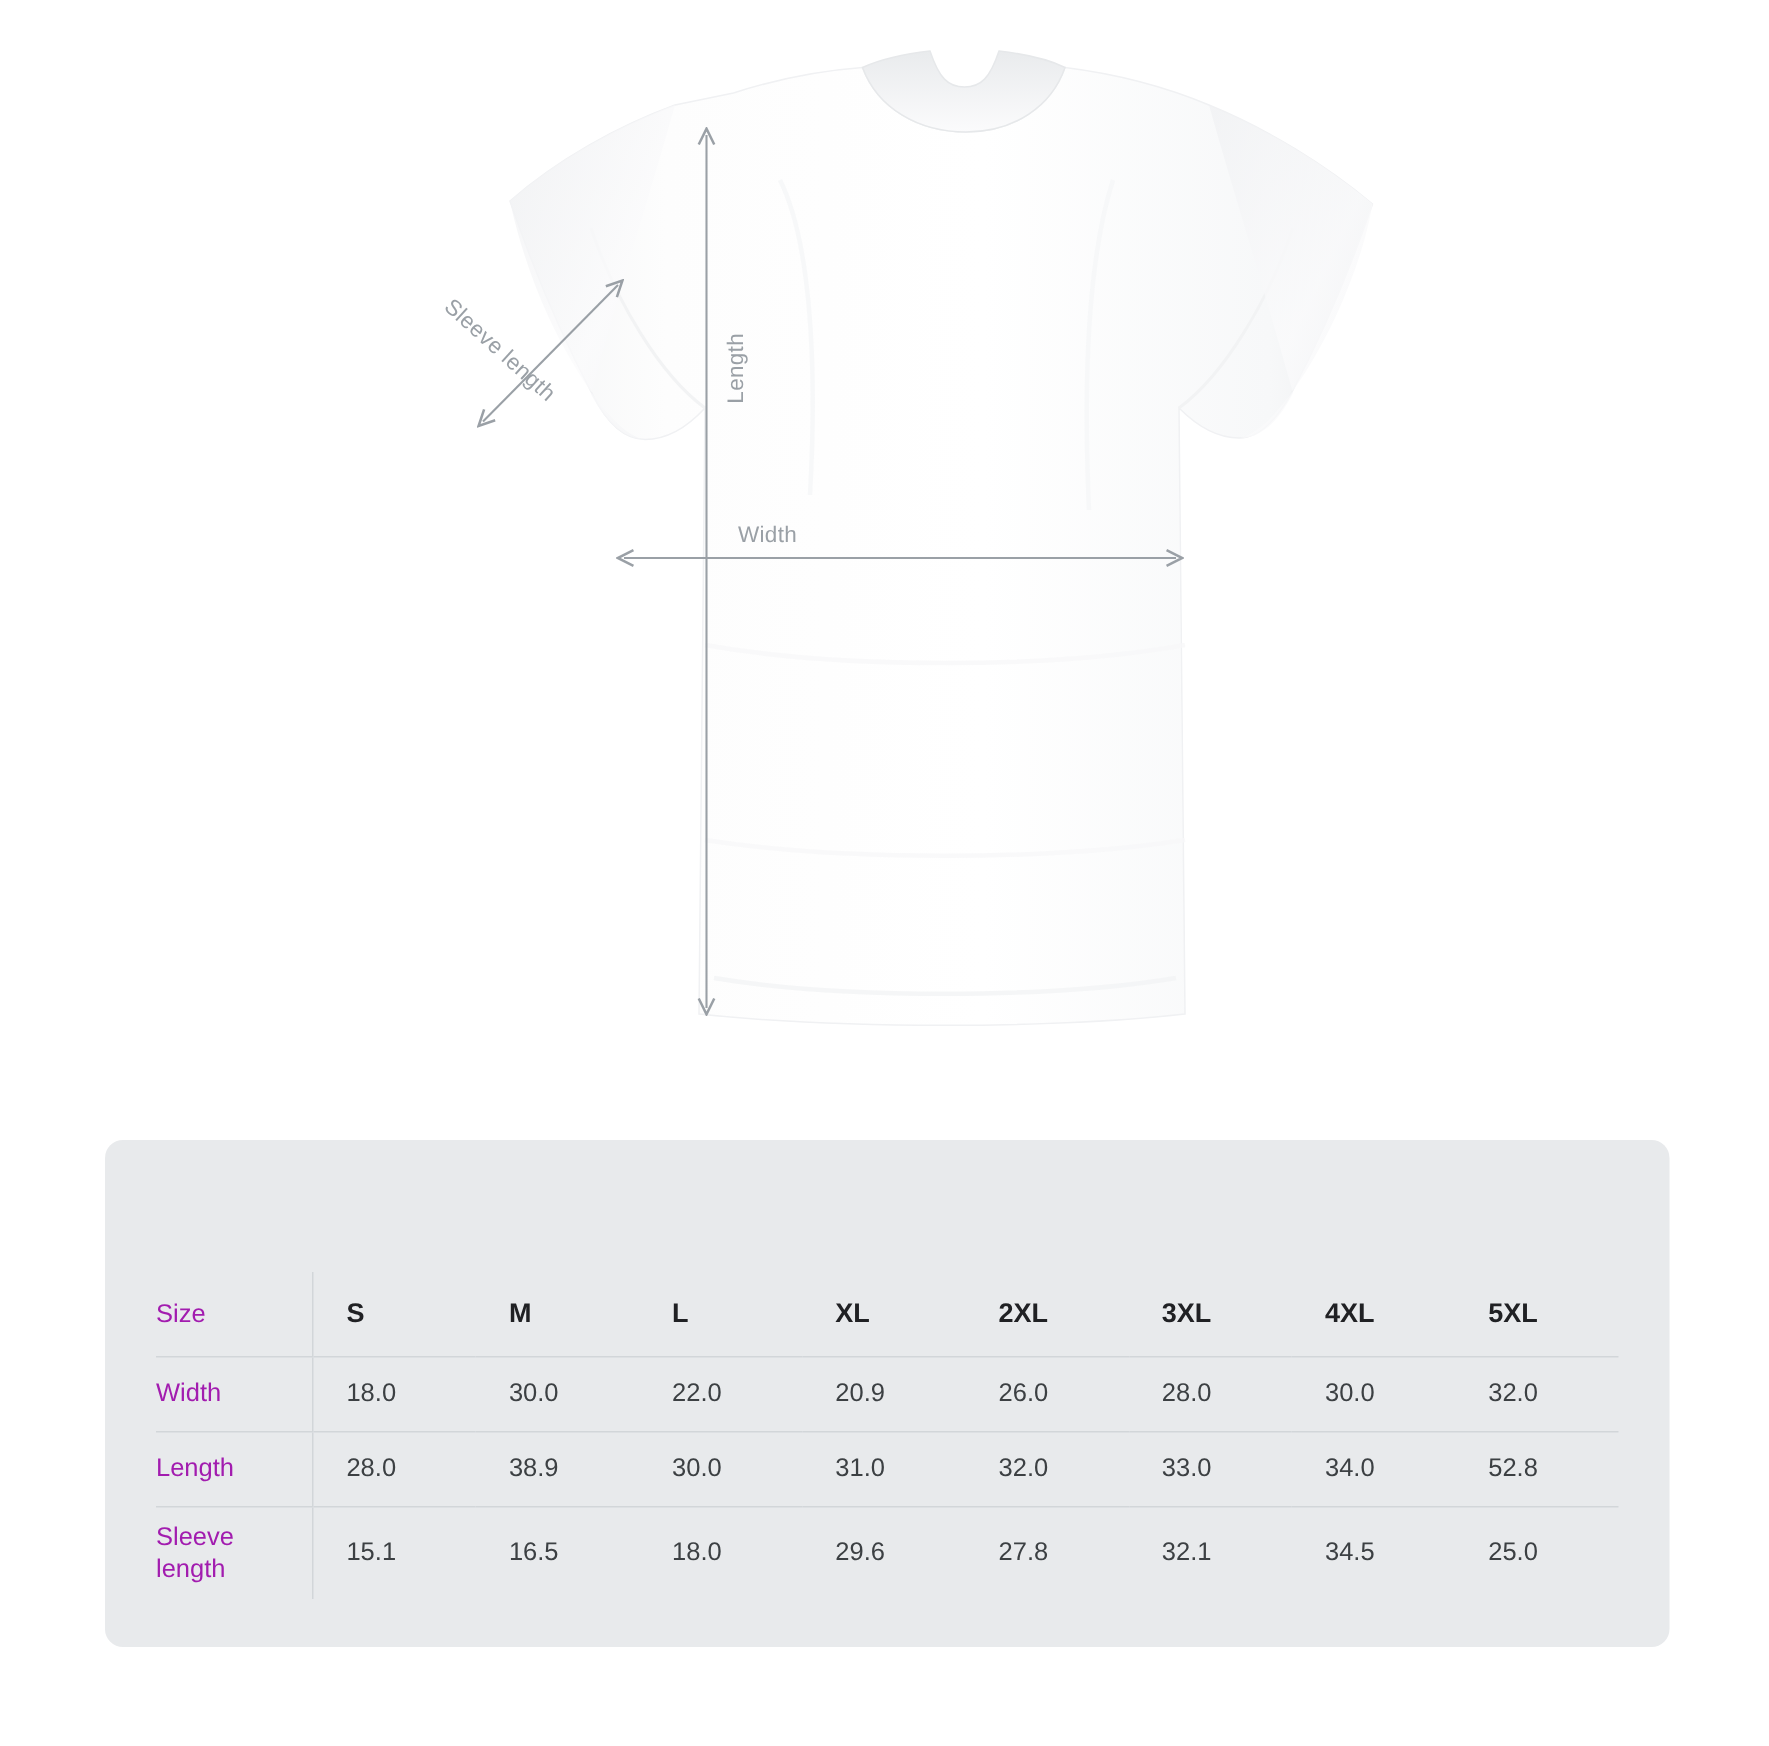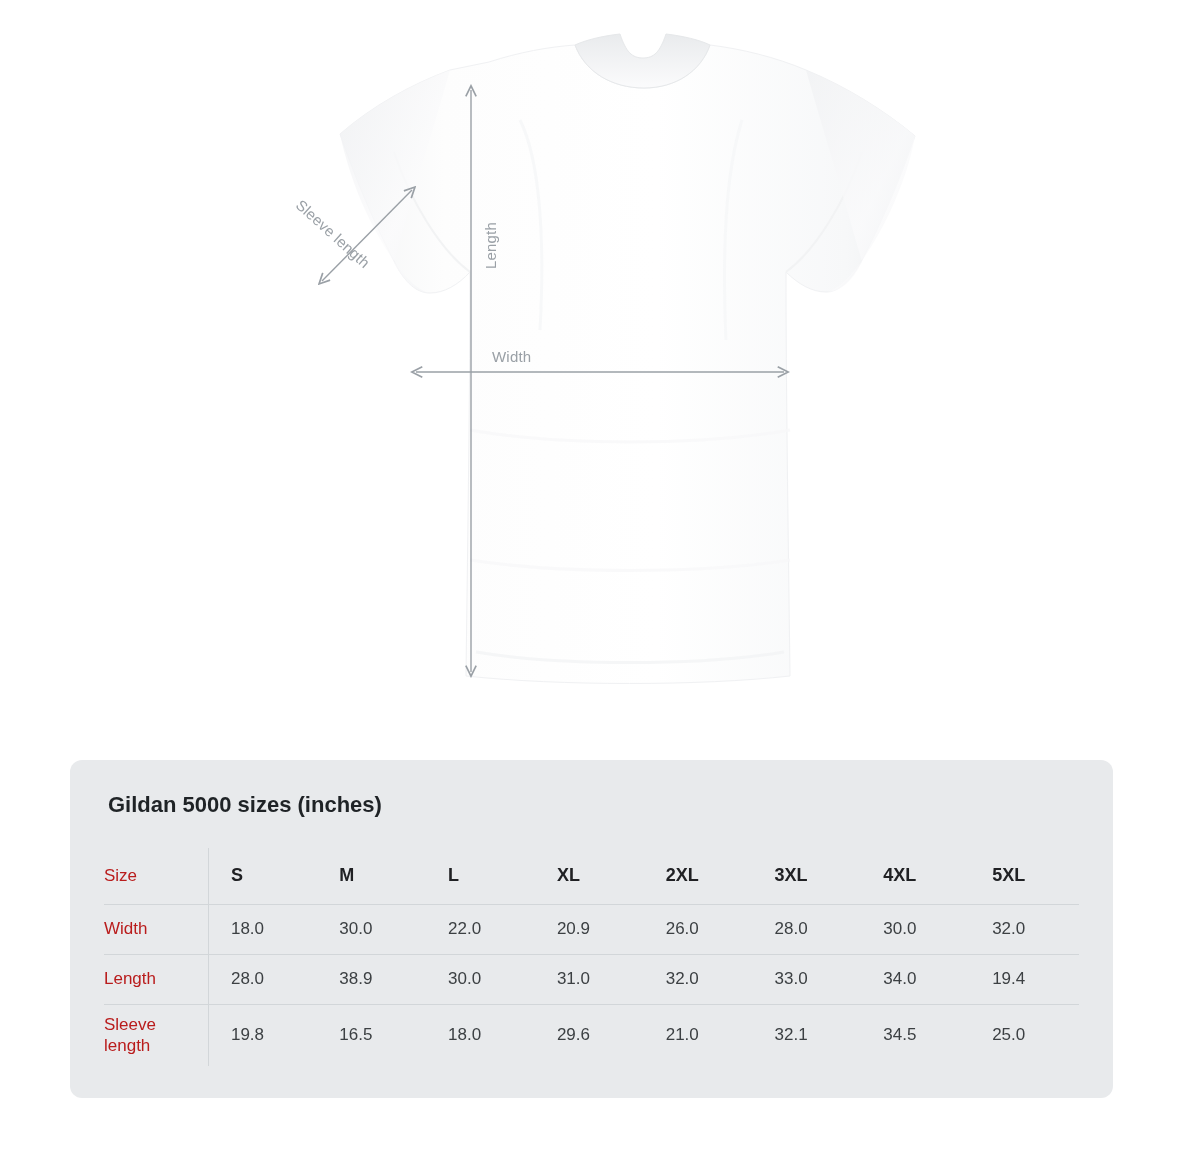--- a/index.html
+++ b/index.html
@@ -99,21 +99,21 @@
     color: #202124;
     font-weight: bold;
     font-size: 18px;
   }
   #size-table tbody tr { height: 50px; }
   #size-table tbody tr.tall { height: 62px; }
   #size-table tbody td {
     border-top: 1px solid #d2d6d9;
   }
   #size-table td.rowlabel, #size-table th.rowlabel {
-    color: #b91c1c;
+    color: #a21caf;
     padding-right: 14px;
   }
   #size-table td.rowlabel {
     border-right: 1px solid #d2d6d9;
   }
   #size-table th.rowlabel {
     border-right: 1px solid #d2d6d9;
   }
   #size-table td.cell { padding-left: 22px; margin-left: 12px; }
   #size-table th.sz { padding-left: 22px; }
@@ -195,21 +195,20 @@
         <line x1="322" y1="281" x2="412" y2="190" stroke="#9aa0a6" stroke-width="1.4" marker-start="url(#arrTail)" marker-end="url(#arrHead)"></line>
       </g>
     </svg>
 
     <div class="dim-label" id="label-length">Length</div>
     <div class="dim-label" id="label-width">Width</div>
     <div class="dim-label" id="label-sleeve">Sleeve length</div>
   </div>
 
   <div id="size-card">
-    <div id="size-title">Gildan 5000 sizes (inches)</div>
 
     <table id="size-table">
       <colgroup>
         <col class="lbl">
         <col class="val">
           <col class="val">
           <col class="val">
           <col class="val">
         <col class="val">
           <col class="val">
@@ -243,31 +242,31 @@
         </tr>
         <tr>
           <td class="rowlabel">Length</td>
           <td class="cell">28.0</td>
           <td class="cell">38.9</td>
           <td class="cell">30.0</td>
           <td class="cell">31.0</td>
           <td class="cell">32.0</td>
           <td class="cell">33.0</td>
           <td class="cell">34.0</td>
-          <td class="cell">19.4</td>
+          <td class="cell">52.8</td>
         </tr>
         <tr class="tall">
           <td class="rowlabel">
             <div class="rowlabel-wrap">Sleeve length</div>
           </td>
-          <td class="cell">19.8</td>
+          <td class="cell">15.1</td>
           <td class="cell">16.5</td>
           <td class="cell">18.0</td>
           <td class="cell">29.6</td>
-          <td class="cell">21.0</td>
+          <td class="cell">27.8</td>
           <td class="cell">32.1</td>
           <td class="cell">34.5</td>
           <td class="cell">25.0</td>
         </tr>
       </tbody>
     </table>
   </div>
 
 </div>
 

